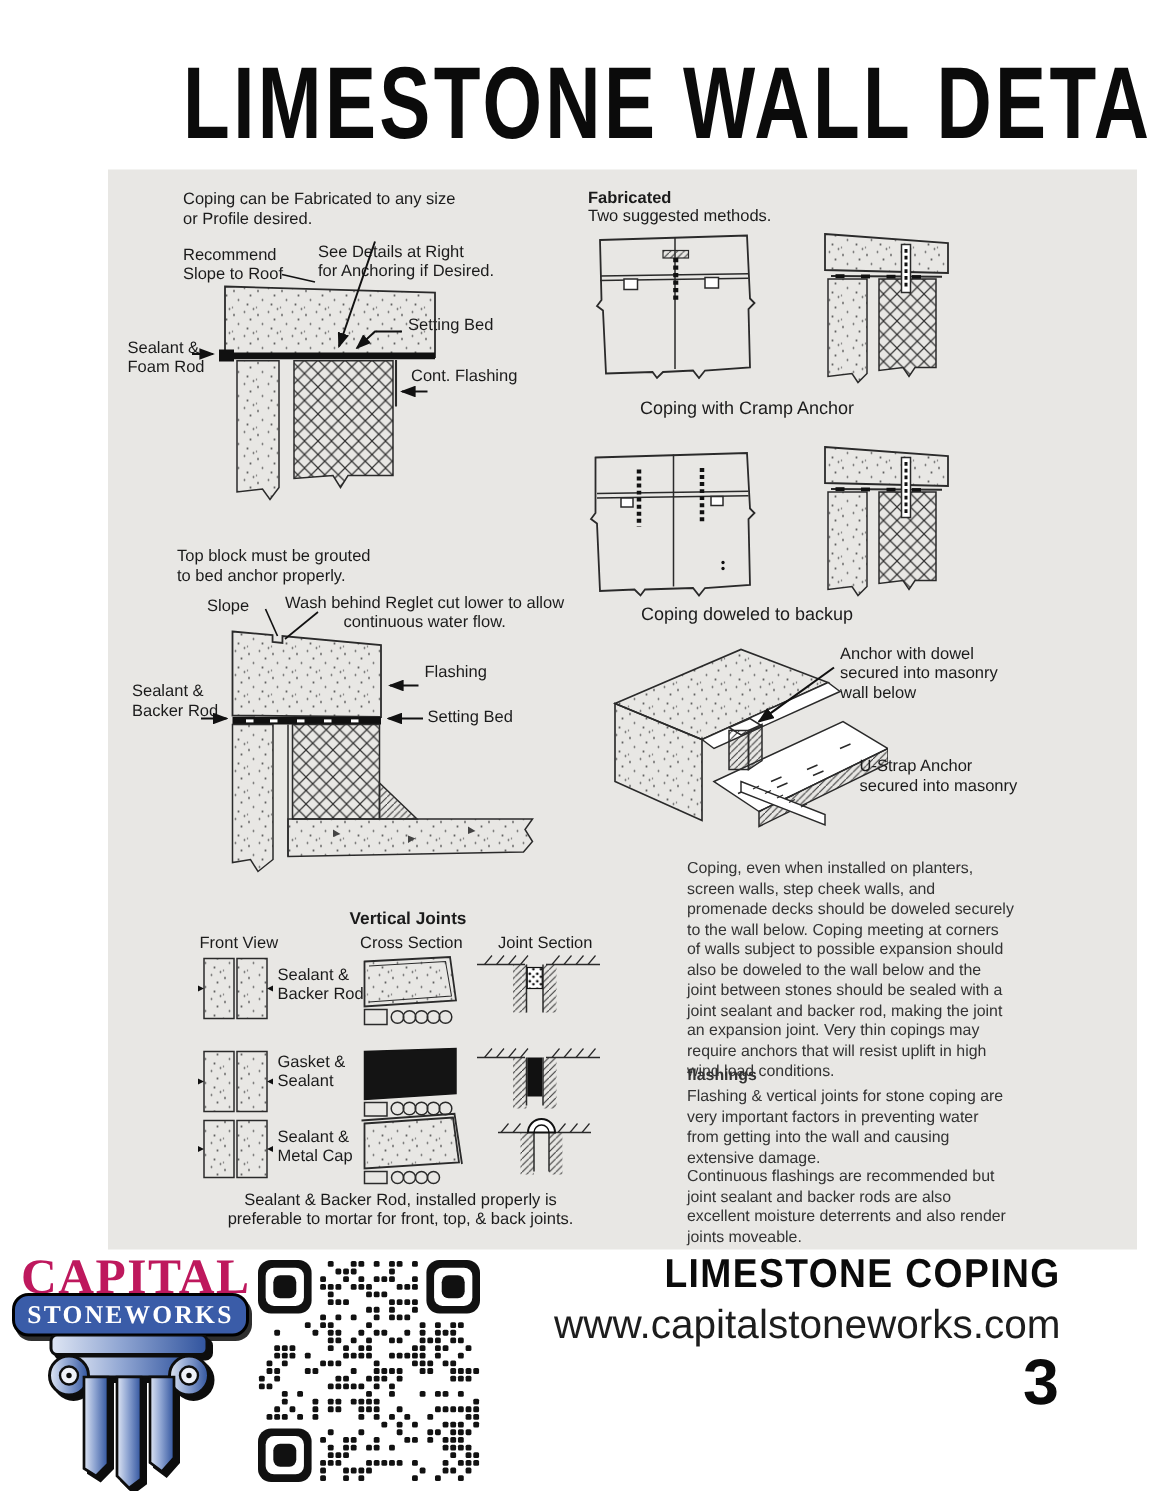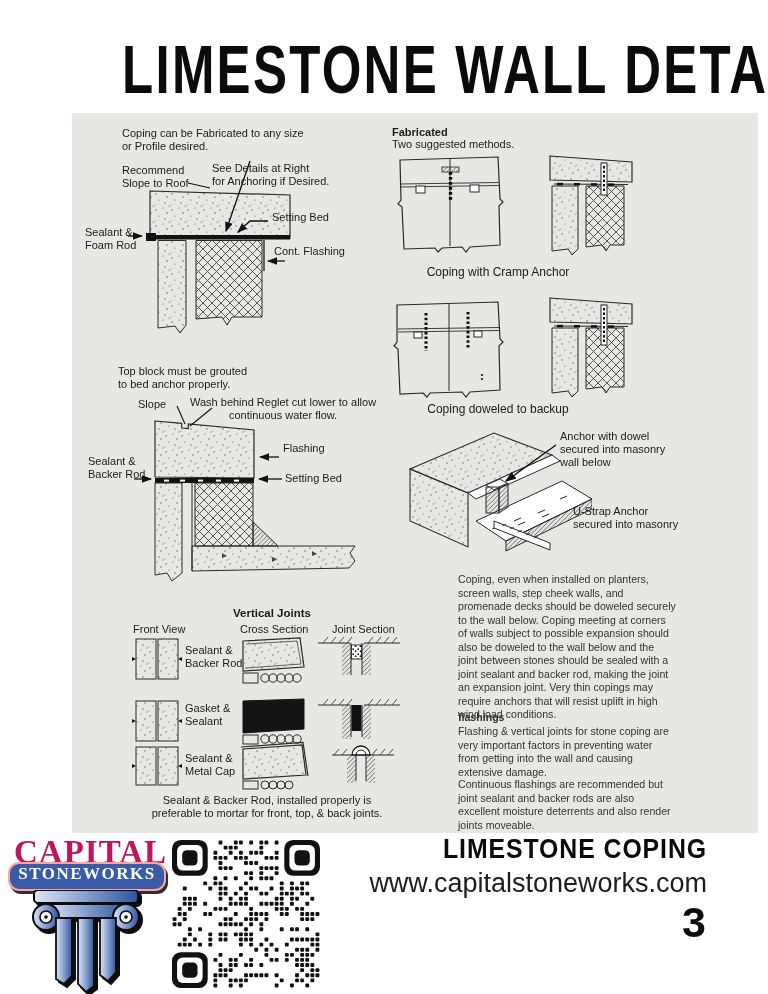--- a/index.html
+++ b/index.html
@@ -11,22 +11,22 @@
   #panel{position:absolute;left:72px;top:113px;width:686px;height:720px;background:#e8e7e4;}
   .ann{position:absolute;font-size:11px;line-height:1.18;color:#1b1b1b;white-space:pre-line;}
   .b{font-weight:bold;}
   .para{position:absolute;width:218px;font-size:10.6px;line-height:1.28;color:#333;}
   .cap{position:absolute;font-size:12px;color:#1b1b1b;text-align:center;width:180px;}
   .dsvg{position:absolute;}
   
   #logo-capital{position:absolute;left:14px;top:834px;width:150px;text-align:center;
         font-family:"Liberation Serif",serif;font-weight:bold;font-size:33px;letter-spacing:1px;color:#be185d;}
   #logo-banner{position:absolute;left:8px;top:862px;width:154px;height:25px;background:#3a5ca8;
-        border:2px solid #fca5a5;border-radius:11px;box-shadow:2px 3px 0 rgba(10,10,10,.85);
-        display:flex;align-items:flex-start;justify-content:center;}
+        border:2px solid #000000;border-radius:11px;box-shadow:2px 3px 0 rgba(10,10,10,.85);
+        display:flex;align-items:center;justify-content:center;}
   #logo-banner span{font-family:"Liberation Serif",serif;font-weight:bold;font-size:17px;
         letter-spacing:1.5px;color:#ffffff;}
   #qr{position:absolute;left:172px;top:840px;width:148px;height:148px;}
   #product-title{position:absolute;left:420px;top:834px;width:287px;text-align:right;}
   #product-title span{display:inline-block;font-size:27px;font-weight:800;letter-spacing:1px;
         transform:scaleX(.92);transform-origin:right center;white-space:nowrap;color:#0b0b0b;}
   #website{position:absolute;left:330px;top:868px;width:377px;text-align:right;
         font-size:27px;font-weight:400;color:#1d1d1d;white-space:nowrap;}
   #pagenum{position:absolute;left:650px;top:898px;width:56px;text-align:right;
         font-size:43px;font-weight:800;color:#0b0b0b;}

